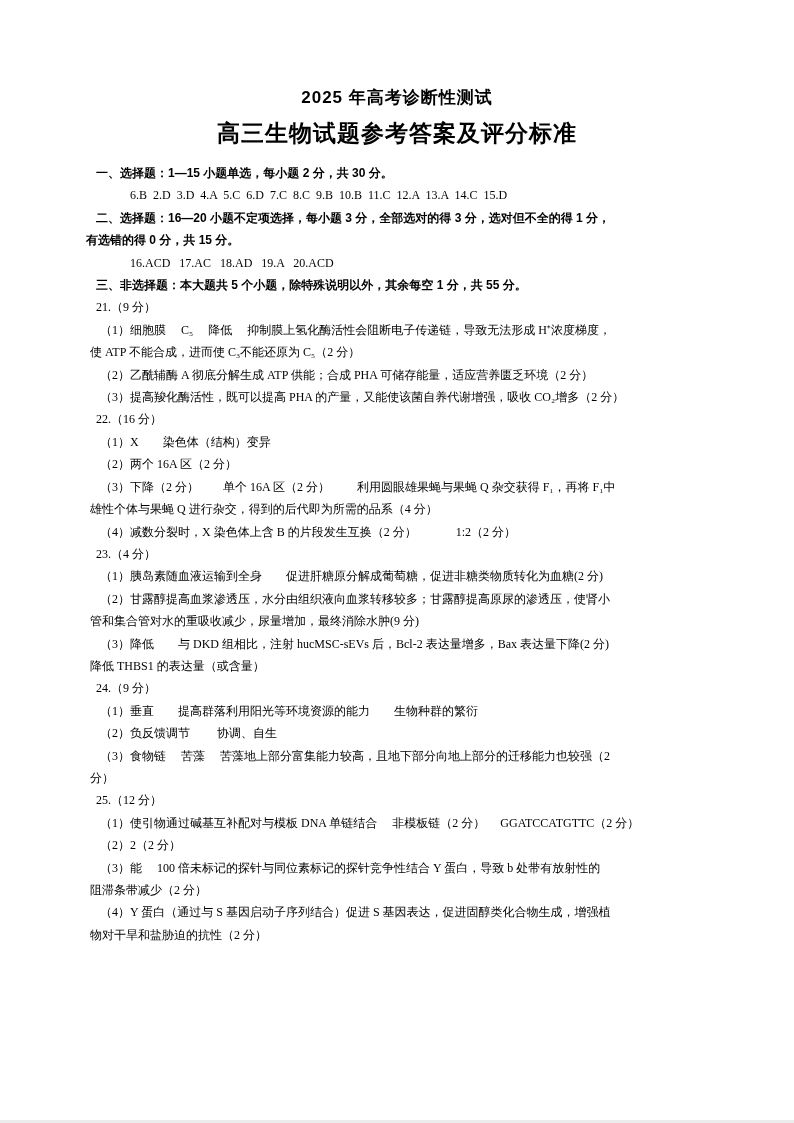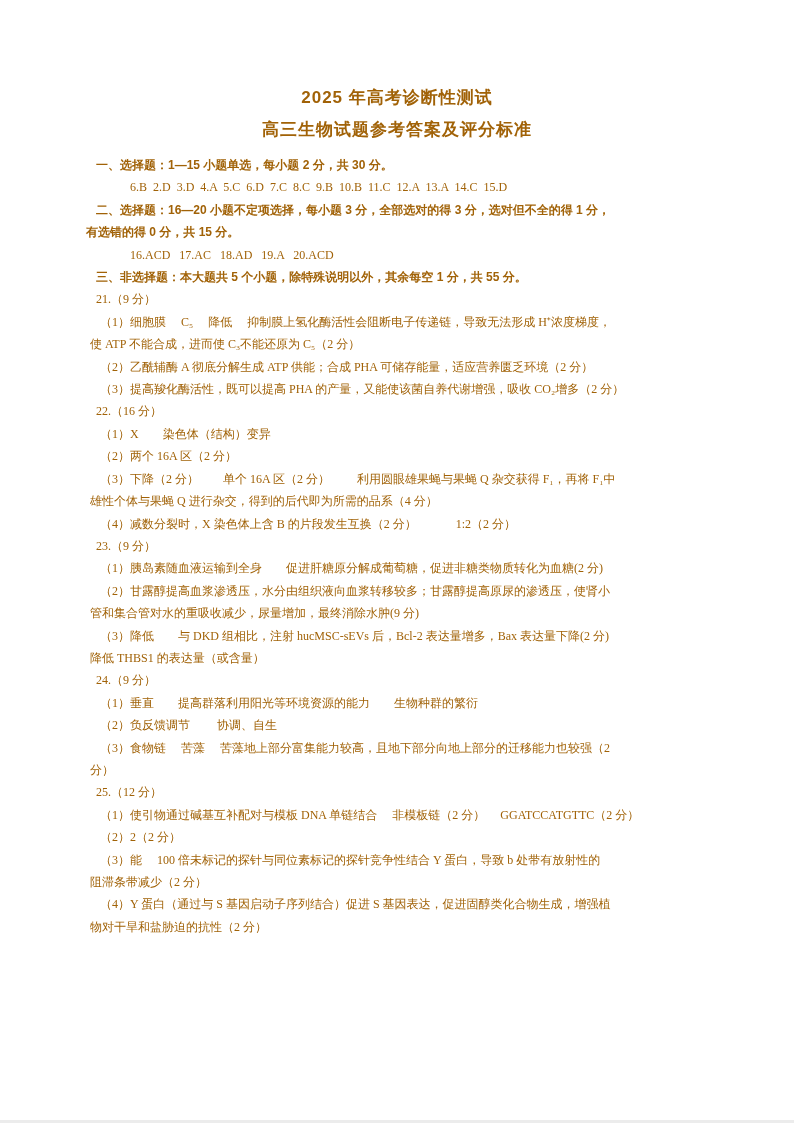--- a/index.html
+++ b/index.html
@@ -6,37 +6,37 @@
     margin: 0;
     padding: 0;
     background: #ffffff;
   }
   .page {
     position: relative;
     width: 794px;
     height: 1123px;
     background: #ffffff;
     overflow: hidden;
-    color: #a16207;
+    color: #000000;
     font-family: "Liberation Serif", serif;
   }
   .titles {
     padding-top: 86px;
     text-align: center;
   }
   .title-1 {
     margin: 0 0 9px 0;
     font-size: 17px;
     font-weight: 700;
     font-family: "Liberation Sans", sans-serif;
     letter-spacing: 1px;
   }
   .title-2 {
     margin: 0 0 13px 0;
-    font-size: 17px;
+    font-size: 23px;
     font-weight: 700;
     font-family: Liberation Mono, monospace;
     letter-spacing: 1px;
   }
   .doc-body {
     padding: 0 70px 0 78px;
   }
   .line {
     margin: 0;
     font-size: 12px;
@@ -105,21 +105,21 @@
     <p class="line s">（2）乙酰辅酶 A 彻底分解生成 ATP 供能；合成 PHA 可储存能量，适应营养匮乏环境（2 分）</p>
     <p class="line s">（3）提高羧化酶活性，既可以提高 PHA 的产量，又能使该菌自养代谢增强，吸收 CO₂增多（2 分）</p>
 
     <p class="line q">22.（16 分）</p>
     <p class="line s">（1）X　　染色体（结构）变异</p>
     <p class="line s">（2）两个 16A 区（2 分）</p>
     <p class="line s">（3）下降（2 分）　　单个 16A 区（2 分）　　 利用圆眼雄果蝇与果蝇 Q 杂交获得 F₁，再将 F₁中</p>
     <p class="line c">雄性个体与果蝇 Q 进行杂交，得到的后代即为所需的品系（4 分）</p>
     <p class="line s">（4）减数分裂时，X 染色体上含 B 的片段发生互换（2 分）　　　 1:2（2 分）</p>
 
-    <p class="line q">23.（9 分）</p>
+    <p class="line q">23.（4 分）</p>
     <p class="line s">（1）胰岛素随血液运输到全身　　促进肝糖原分解成葡萄糖，促进非糖类物质转化为血糖(2 分)</p>
     <p class="line s">（2）甘露醇提高血浆渗透压，水分由组织液向血浆转移较多；甘露醇提高原尿的渗透压，使肾小</p>
     <p class="line c">管和集合管对水的重吸收减少，尿量增加，最终消除水肿(9 分)</p>
     <p class="line s">（3）降低　　与 DKD 组相比，注射 hucMSC-sEVs 后，Bcl-2 表达量增多，Bax 表达量下降(2 分)</p>
     <p class="line c">降低 THBS1 的表达量（或含量）</p>
 
     <p class="line q">24.（9 分）</p>
     <p class="line s">（1）垂直　　提高群落利用阳光等环境资源的能力　　生物种群的繁衍</p>
     <p class="line s">（2）负反馈调节　　 协调、自生</p>
     <p class="line s">（3）食物链　 苦藻　 苦藻地上部分富集能力较高，且地下部分向地上部分的迁移能力也较强（2</p>

